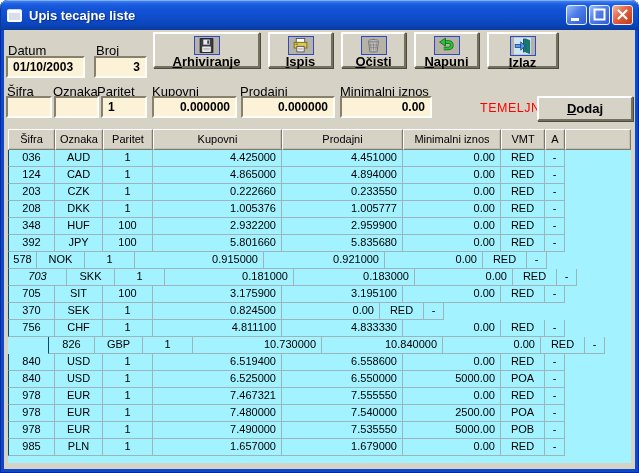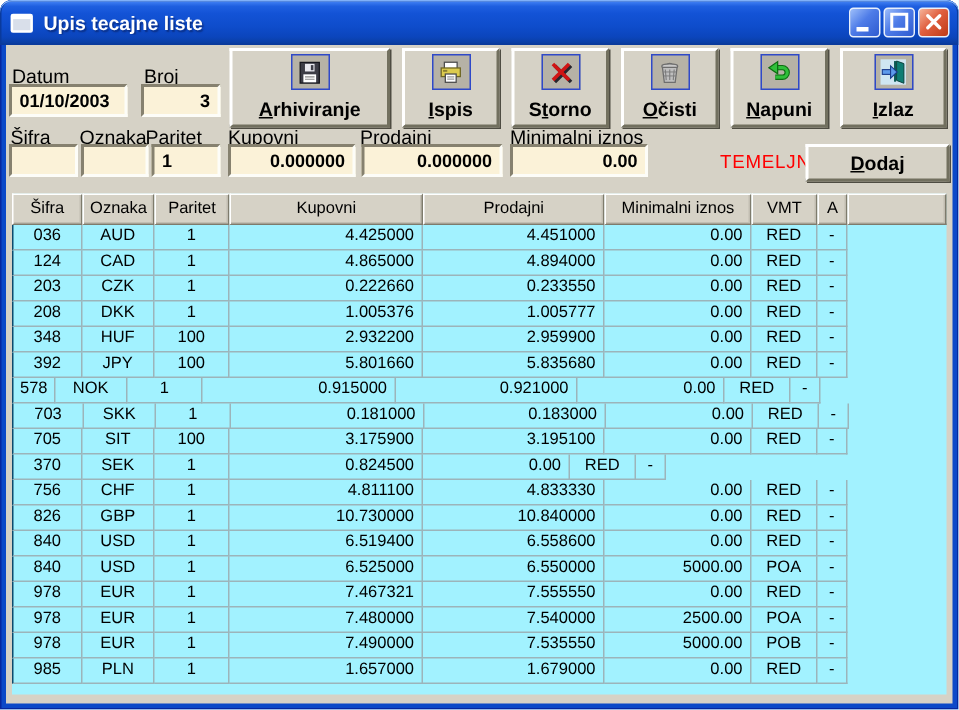--- a/index.html
+++ b/index.html
@@ -22,21 +22,21 @@
   .lbl{position:absolute;font-size:13px;color:#000;white-space:nowrap;}
   .inp{position:absolute;height:22px;box-sizing:border-box;background:#FBF2D8;color:#000;
     border:2px solid;border-color:#86816F #FDFDF8 #FDFDF8 #86816F;
     font-family:"Liberation Sans",sans-serif;font-weight:bold;font-size:12px;padding:0 5px;outline:none;}
   .inp.right{text-align:right;}
   .btn3d{background:#D6D2C6;border:2px solid;border-color:#FFFFFF #72705F #72705F #FFFFFF;
     box-shadow:1px 1px 0 #4E4C42;box-sizing:border-box;cursor:default;
     font-family:"Liberation Sans",sans-serif;color:#000;}
   
   #toolbar{position:absolute;left:149px;top:2px;width:481px;height:48px;display:flex;gap:8px;}
-  .tbbtn{height:53px;display:flex;flex-direction:column;align-items:center;
+  .tbbtn{height:36px;display:flex;flex-direction:column;align-items:center;
     justify-content:space-between;padding:2px 0 3px;}
   .icobox{width:26px;height:24px;background:#B6B2A6;border:1px solid #2F49C8;
     display:flex;align-items:center;justify-content:center;box-sizing:border-box;}
   .tblabel{font-weight:bold;font-size:13px;line-height:14px;white-space:nowrap;}
   .ac{text-decoration:underline;}
   #temeljni{position:absolute;left:436px;top:71px;color:#FF0000;font-size:12.5px;letter-spacing:.5px;margin-left:40px;}
   #dodaj{position:absolute;left:533px;top:66px;width:96px;height:25px;font-weight:bold;font-size:13px;}
   
   #table{position:absolute;left:4px;top:99px;width:623px;height:334px;background:#A2F2FF;}
   #thead{display:flex;height:21px;}
@@ -118,29 +118,20 @@
               <rect x="3.2" y="6.2" width="2.6" height="1.2" fill="#8A7F30"></rect>
               <rect x="4.6" y="8.8" width="6.8" height="5.2" fill="#FFFFFF" stroke="#4C4C4C" stroke-width="0.8"></rect>
               <line x1="5.8" y1="10.6" x2="10.2" y2="10.6" stroke="#9A9A9A" stroke-width="0.7"></line>
               <line x1="5.8" y1="12" x2="10.2" y2="12" stroke="#9A9A9A" stroke-width="0.7"></line>
             </svg>
           </span>
           <span class="tblabel"><span class="ac">I</span>spis</span>
         </button>
         <button class="btn3d tbbtn" style="width: 65px;">
           <span class="icobox">
-            <svg width="20" height="18" viewBox="0 0 17 17">
-              <path d="M4.2 2.6 L8.5 6.9 L12.8 2.6 L14.4 4.2 L10.1 8.5 L14.4 12.8 L12.8 14.4 L8.5 10.1 L4.2 14.4 L2.6 12.8 L6.9 8.5 L2.6 4.2 Z" fill="#26262E" transform="translate(1.2,1.2)"></path>
-              <path d="M4.2 2.6 L8.5 6.9 L12.8 2.6 L14.4 4.2 L10.1 8.5 L14.4 12.8 L12.8 14.4 L8.5 10.1 L4.2 14.4 L2.6 12.8 L6.9 8.5 L2.6 4.2 Z" fill="#CF1414"></path>
-            </svg>
-          </span>
-          <span class="tblabel">S<span class="ac">t</span>orno</span>
-        </button>
-        <button class="btn3d tbbtn" style="width: 65px;">
-          <span class="icobox">
             <svg width="17" height="17" viewBox="0 0 16 16">
               <path d="M6.3 3 a1.8 1.3 0 0 1 3.4 0" fill="none" stroke="#6E6E6E" stroke-width="0.9"></path>
               <ellipse cx="8" cy="3.9" rx="5" ry="1.4" fill="#CACACA" stroke="#6E6E6E" stroke-width="0.8"></ellipse>
               <path d="M3.4 4.6 L4.6 14 L11.4 14 L12.6 4.6 Z" fill="#BFBFBF" stroke="#6E6E6E" stroke-width="0.8"></path>
               <path d="M5.2 6 L5.8 12.6 M8 6 L8 12.6 M10.8 6 L10.2 12.6" stroke="#7D7D7D" stroke-width="0.7" fill="none"></path>
               <path d="M4 7.5 H12 M4.3 10 H11.7" stroke="#7D7D7D" stroke-width="0.6"></path>
             </svg>
           </span>
           <span class="tblabel"><span class="ac">O</span>čisti</span>
         </button>
@@ -269,21 +260,21 @@
             <div class="tcell c" style="width: 48px;">NOK</div>
             <div class="tcell c" style="width: 50px;">1</div>
             <div class="tcell r" style="width: 129px;">0.915000</div>
             <div class="tcell r" style="width: 121px;">0.921000</div>
             <div class="tcell r" style="width: 98px;">0.00</div>
             <div class="tcell c" style="width: 44px;">RED</div>
             <div class="tcell c" style="width: 20px;">-</div>
             <div class="tfill"></div>
           </div>
           <div class="trow">
-            <div class="tcell c first" style="width: 48px;">703</div>
+            <div class="tcell c first" style="width: 59px; font-style: italic;">703</div>
             <div class="tcell c" style="width: 48px;">SKK</div>
             <div class="tcell c" style="width: 50px;">1</div>
             <div class="tcell r" style="width: 129px;">0.181000</div>
             <div class="tcell r" style="width: 121px;">0.183000</div>
             <div class="tcell r" style="width: 98px;">0.00</div>
             <div class="tcell c" style="width: 44px;">RED</div>
             <div class="tcell c" style="width: 20px;">-</div>
             <div class="tfill"></div>
           </div>
           <div class="trow">
@@ -312,21 +303,21 @@
             <div class="tcell c" style="width: 48px;">CHF</div>
             <div class="tcell c" style="width: 50px;">1</div>
             <div class="tcell r" style="width: 129px;">4.811100</div>
             <div class="tcell r" style="width: 121px;">4.833330</div>
             <div class="tcell r" style="width: 98px;">0.00</div>
             <div class="tcell c" style="width: 44px;">RED</div>
             <div class="tcell c" style="width: 20px;">-</div>
             <div class="tfill"></div>
           </div>
           <div class="trow">
-            <div class="tcell c first" style="width: 47px;">826</div>
+            <div class="tcell c first" style="width: 47px; margin-left: 40px;">826</div>
             <div class="tcell c" style="width: 48px;">GBP</div>
             <div class="tcell c" style="width: 50px;">1</div>
             <div class="tcell r" style="width: 129px;">10.730000</div>
             <div class="tcell r" style="width: 121px;">10.840000</div>
             <div class="tcell r" style="width: 98px;">0.00</div>
             <div class="tcell c" style="width: 44px;">RED</div>
             <div class="tcell c" style="width: 20px;">-</div>
             <div class="tfill"></div>
           </div>
           <div class="trow">

